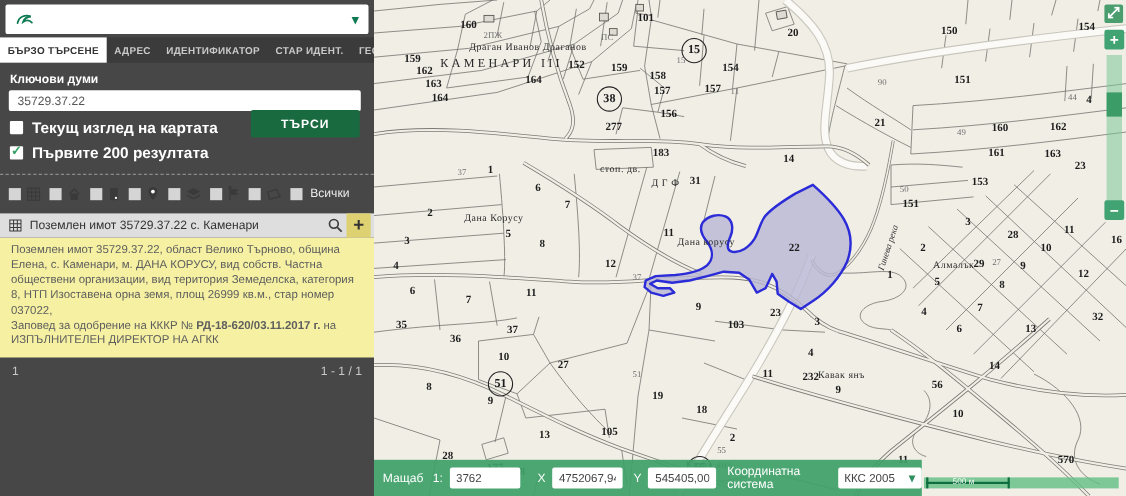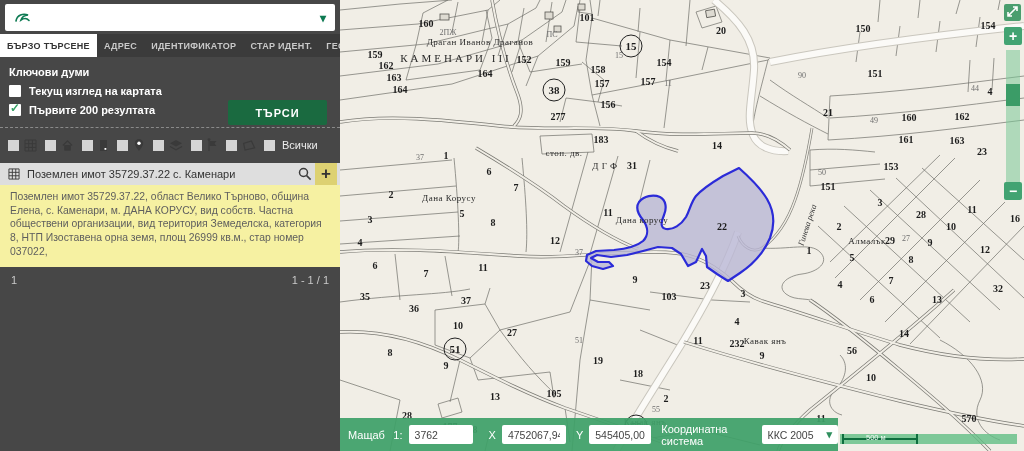--- a/index.html
+++ b/index.html
@@ -14,21 +14,21 @@
   .appbar .chev{margin-left:auto;color:#0d7a52;font-size:12px;font-weight:bold;}
   .tabs{display:flex;background:#3b3b3b;height:23px;margin-top:3px;align-items:stretch;}
   .tab{padding:0 7px;font-size:9px;font-weight:bold;color:#c9c9c9;display:flex;align-items:center;letter-spacing:.3px;white-space:nowrap;}
   .tab.active{background:#fff;color:#333;}
   .fld-label{color:#fff;font-size:11px;font-weight:bold;margin:9px 9px 4px;}
   .kw-input{display:block;margin:0 8px;width:304px;height:19px;background:#fff;border:none;border-radius:2px;
             font-size:11px;color:#555;padding:0 8px;font-family:"Liberation Sans",sans-serif;}
   .checkrow{display:flex;align-items:center;gap:8px;margin:7px 9px 0;}
   .cbox{width:12px;height:12px;background:#fff;border-radius:1px;position:relative;flex:none;}
   .cbox.checked::after{content:"✓";position:absolute;left:1px;top:-3px;color:#35a065;font-size:12px;font-weight:bold;}
-  .checklabel{color:#fff;font-size:11px;font-weight:bold;}
+  .checklabel{color:#fff;font-size:14px;font-weight:bold;}
   .search-btn{position:absolute;left:228px;top:100px;width:99px;height:25px;background:#1a6a40;color:#fff;
               border:none;border-radius:2px;font-size:11px;font-weight:bold;letter-spacing:1px;
               font-family:"Liberation Sans",sans-serif;}
   .dash{border-top:1px dashed #8a8a8a;margin:11px 0 0;}
   .filters{display:flex;align-items:center;margin:8px 0 0 8px;height:18px;}
   .fitem{display:flex;align-items:center;gap:5px;margin-right:8px;}
   .fbox{width:11px;height:11px;background:#d5d5d5;flex:none;}
   .ficon{display:flex;align-items:center;}
   .all-label{color:#ececec;font-size:11px;margin-left:2px;}
   .result-row{margin-top:9px;background:#dedede;height:22px;display:flex;align-items:center;padding-left:8px;position:relative;}
@@ -89,20 +89,21 @@
 
   <div class="tabs">
     <div class="tab active">БЪРЗО ТЪРСЕНЕ</div>
     <div class="tab">АДРЕС</div>
     <div class="tab">ИДЕНТИФИКАТОР</div>
     <div class="tab">СТАР ИДЕНТ.</div>
     <div class="tab">ГЕОД. ОСНОВА</div>
   </div>
 
   <div class="fld-label">Ключови думи</div>
+  <input class="kw-input" value="35729.37.22" style="">
 
   <div class="checkrow">
     <span class="cbox"></span>
     <span class="checklabel">Текущ изглед на картата</span>
   </div>
   <div class="checkrow">
     <span class="cbox checked"></span>
     <span class="checklabel">Първите 200 резултата</span>
   </div>
 
@@ -190,20 +191,21 @@
       <svg width="14" height="14" viewBox="0 0 14 14">
           <circle cx="5.5" cy="5.5" r="4" stroke="#3c3c3c" stroke-width="1.5" fill="none"></circle>
           <line x1="8.6" y1="8.6" x2="12.6" y2="12.6" stroke="#3c3c3c" stroke-width="1.6"></line>
         </svg>
     </span>
     <button class="rr-plus">+</button>
   </div>
 
   <div class="result-desc">
     <div>Поземлен имот 35729.37.22, област Велико Търново, община Елена, с. Каменари, м. ДАНА КОРУСУ, вид собств. Частна обществени организации, вид територия Земеделска, категория 8, НТП Изоставена орна земя, площ 26999 кв.м., стар номер 037022,</div>
+    <div><span>Заповед за одобрение на КККР № </span><b>РД-18-620/03.11.2017 г.</b><span> на ИЗПЪЛНИТЕЛЕН ДИРЕКТОР НА АГКК</span></div>
   </div>
 
   <div class="pager">
     <span>1</span>
     <span>1 - 1 / 1</span>
   </div>
 </div>
 
 <div id="map">
 
@@ -374,21 +376,21 @@
       <span class="mlabel" style="left: 326px; top: 386px;">2</span>
       <span class="mlabel small" style="left: 316px; top: 397px;">55</span>
       <span class="mlabel place" style="left: 305px; top: 410px;">Кавак янъ</span>
       <span class="mlabel circled" style="left: 296px; top: 414px;">55</span>
       <span class="mlabel" style="left: 481px; top: 406px;">11</span>
       <span class="mlabel" style="left: 523px; top: 16px;">150</span>
       <span class="mlabel" style="left: 648px; top: 13px;">154</span>
       <span class="mlabel" style="left: 535px; top: 61px;">151</span>
       <span class="mlabel small" style="left: 635px; top: 76px;">44</span>
       <span class="mlabel" style="left: 650px; top: 79px;">4</span>
-      <span class="mlabel" style="left: 460px; top: 100px; margin-left: 28px;">21</span>
+      <span class="mlabel" style="left: 460px; top: 100px;">21</span>
       <span class="mlabel small" style="left: 534px; top: 108px;">49</span>
       <span class="mlabel" style="left: 569px; top: 105px;">160</span>
       <span class="mlabel" style="left: 622px; top: 104px;">162</span>
       <span class="mlabel" style="left: 566px; top: 127px;">161</span>
       <span class="mlabel" style="left: 617px; top: 128px;">163</span>
       <span class="mlabel" style="left: 642px; top: 139px;">23</span>
       <span class="mlabel small" style="left: 462px; top: 63px;">90</span>
       <span class="mlabel small" style="left: 482px; top: 160px;">50</span>
       <span class="mlabel" style="left: 488px; top: 174px;">151</span>
       <span class="mlabel" style="left: 551px; top: 154px;">153</span>

